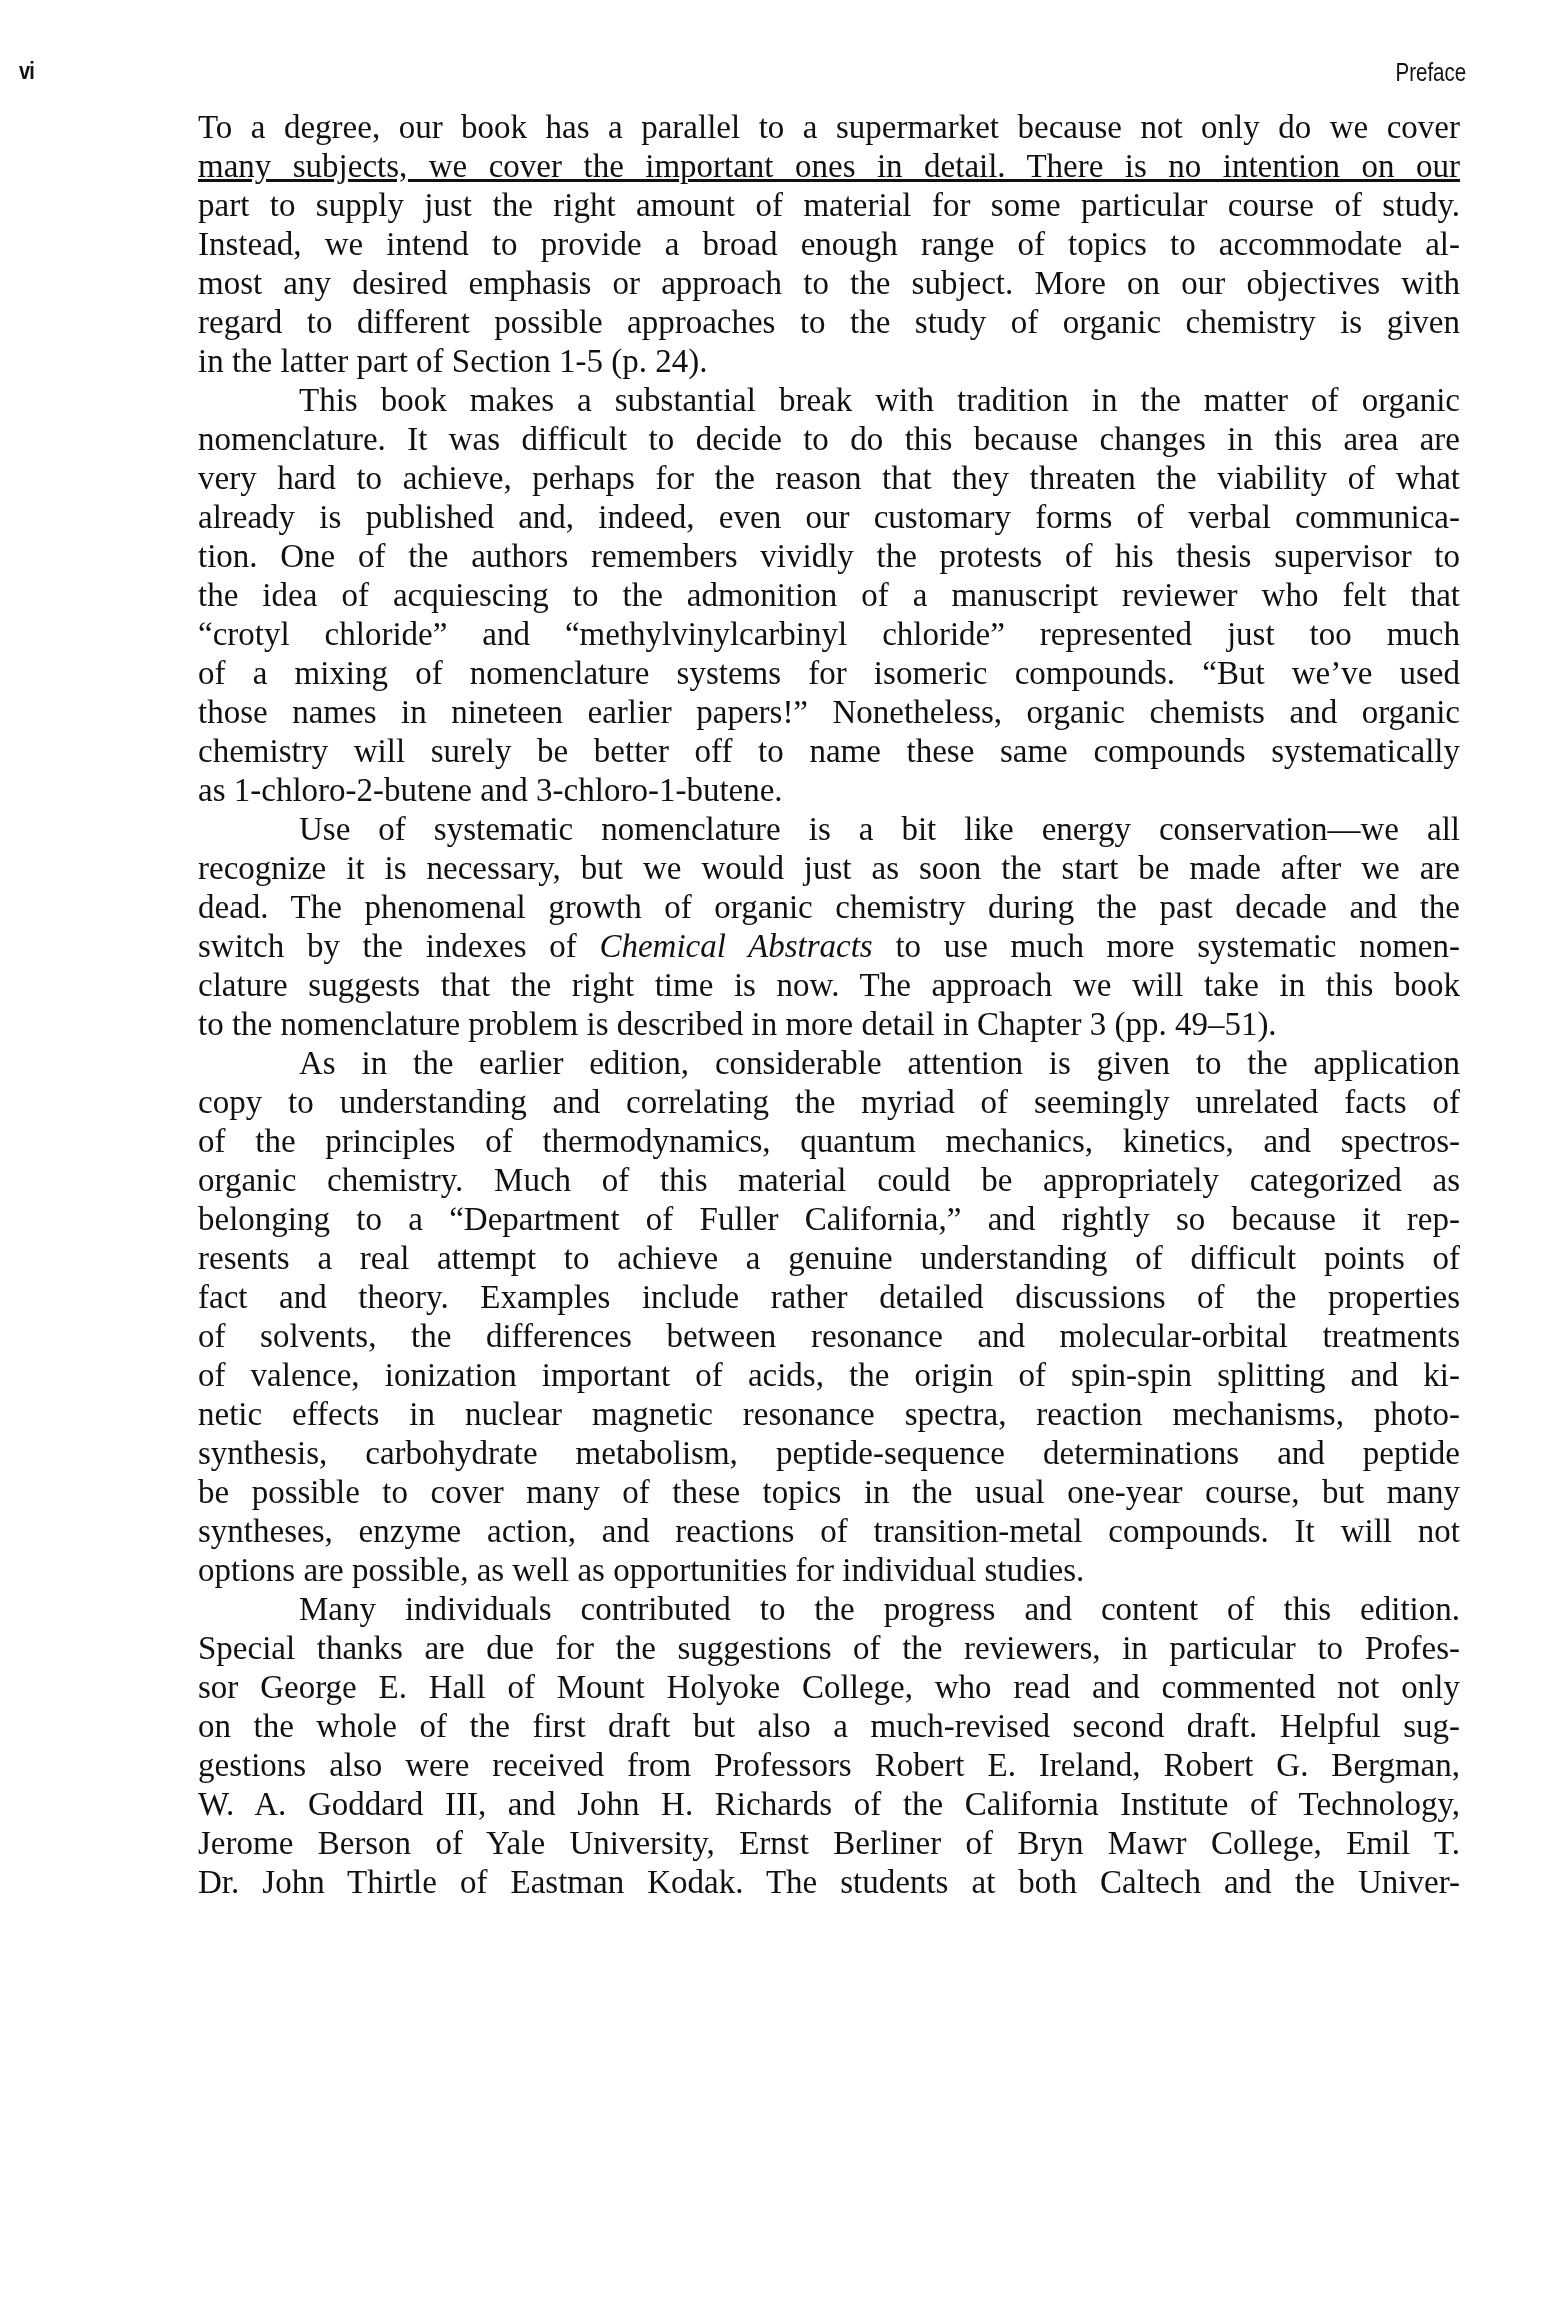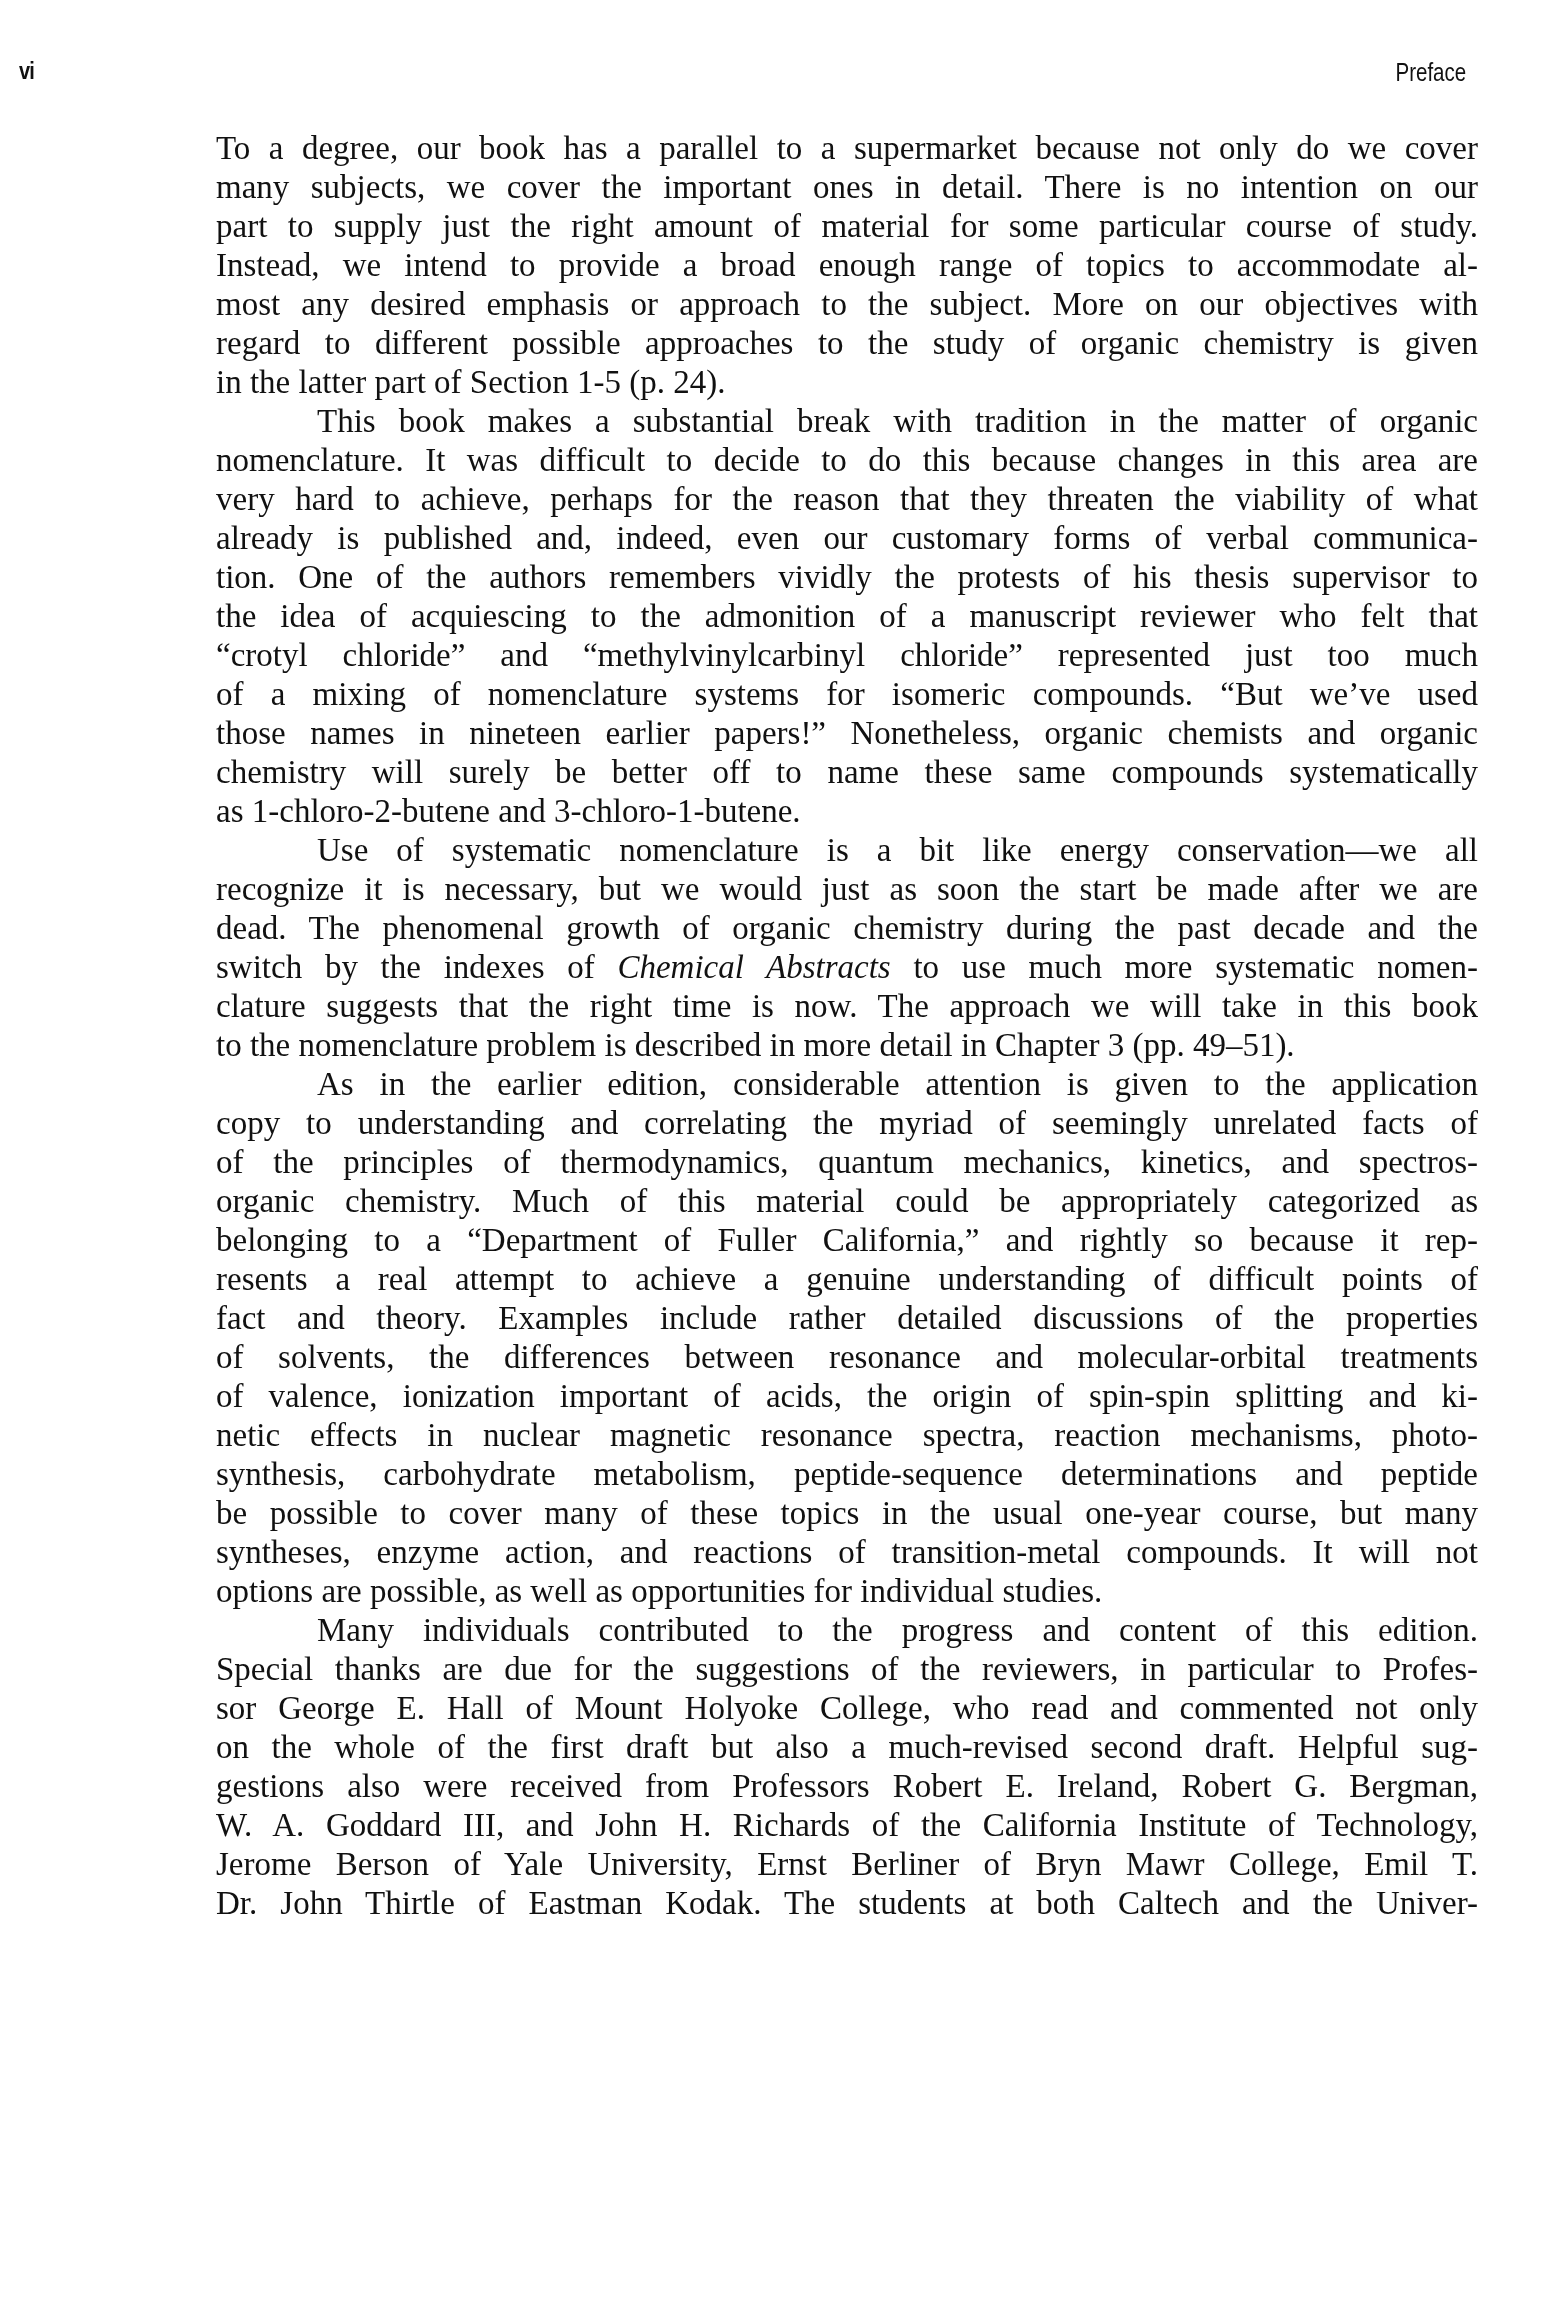--- a/index.html
+++ b/index.html
@@ -36,24 +36,23 @@
       position: absolute;
       right: 99px;
       top: 3.5px;
       font-family: "Liberation Sans", sans-serif;
       font-size: 25px;
       transform: scaleX(0.82);
       transform-origin: right top;
     }
     .body-text {
       position: absolute;
-      top: 129px;
+      top: 108px;
       left: 198px;
       width: 1262px;
-      margin-left: 18px;
     }
     .line {
       display: block;
       height: 39px;
       line-height: 39px;
       font-family: "Liberation Serif", serif;
       font-size: 33px;
       white-space: nowrap;
       text-align: justify;
       text-align-last: justify;
@@ -76,21 +75,21 @@
 <body>
 
 <div class="running-head">
   <span class="folio">vi</span>
   <span class="section-title">Preface</span>
 </div>
 
 <div class="body-text" id="body-text">
     <div class="paragraph">
       <span class="line" style="width: 1262px;">To a degree, our book has a parallel to a supermarket because not only do we cover</span>
-      <span class="line" style="width: 1262px;">many subjects, we cover the important ones in detail. There is no intention on our</span>
+      <span class="line" style="width: 1262px; text-decoration: underline;">many subjects, we cover the important ones in detail. There is no intention on our</span>
       <span class="line" style="width: 1262px;">part to supply just the right amount of material for some particular course of study.</span>
       <span class="line" style="width: 1262px;">Instead, we intend to provide a broad enough range of topics to accommodate al-</span>
       <span class="line" style="width: 1262px;">most any desired emphasis or approach to the subject. More on our objectives with</span>
       <span class="line" style="width: 1262px;">regard to different possible approaches to the study of organic chemistry is given</span>
       <span class="line last" style="width: 1262px;">in the latter part of Section 1-5 (p. 24).</span>
     </div>
     <div class="paragraph">
       <span class="line indent" style="width: 1262px;">This book makes a substantial break with tradition in the matter of organic</span>
       <span class="line" style="width: 1262px;">nomenclature. It was difficult to decide to do this because changes in this area are</span>
       <span class="line" style="width: 1262px;">very hard to achieve, perhaps for the reason that they threaten the viability of what</span>

